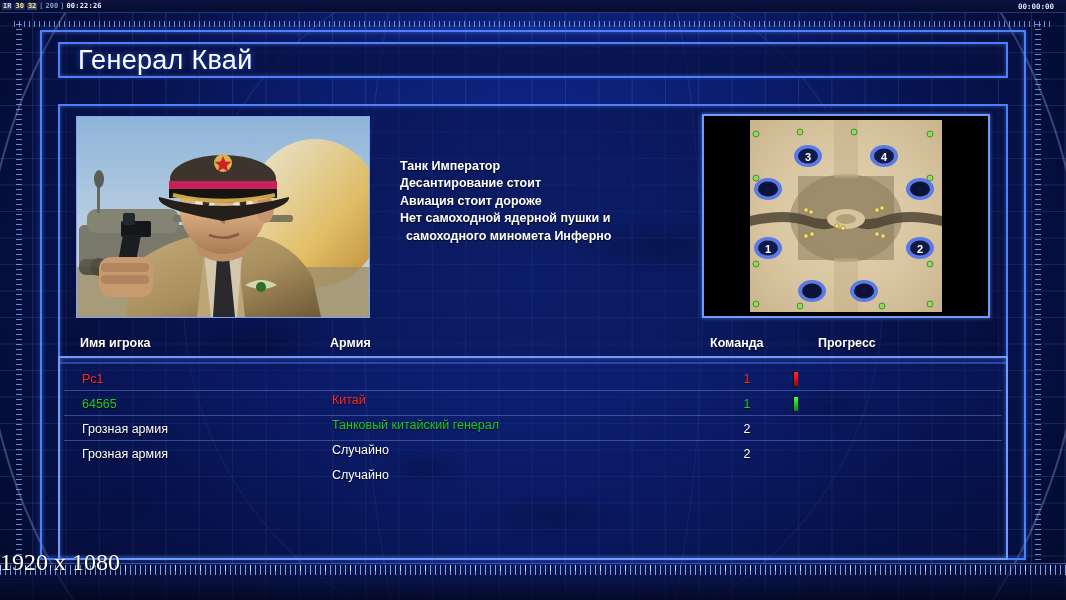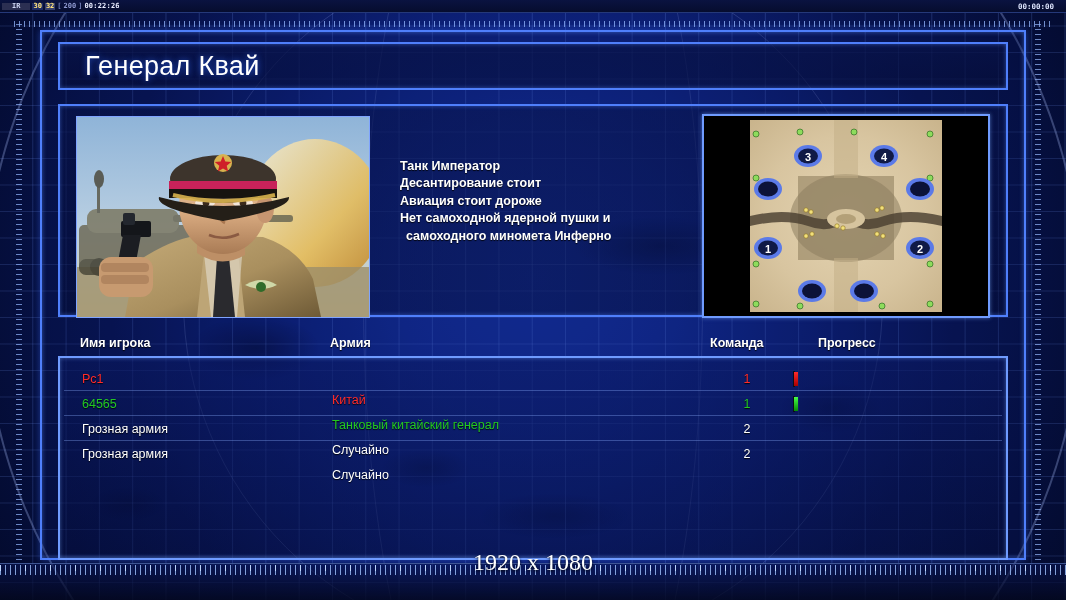--- a/index.html
+++ b/index.html
@@ -43,21 +43,21 @@
     border:1px solid rgba(175,195,255,.16);box-sizing:border-box;}
 
   
   .topbar{position:absolute;left:0;top:0;width:1066px;height:12px;
     background:linear-gradient(to bottom,#0a1340,#060d2e);
     border-bottom:1px solid rgba(90,130,230,.35);
     display:flex;align-items:center;z-index:40;}
   .topbar .tb-left{display:flex;align-items:center;gap:2px;padding-left:2px;
     font-family:"DejaVu Sans Mono","Liberation Mono",monospace;font-size:7px;
     font-weight:bold;line-height:1;white-space:nowrap;}
-  .tb-ir{color:#cfd7f5;background:#2b2f52;padding:0 10px;}
+  .tb-ir{color:#cfd7f5;background:#2b2f52;padding:0 1px;}
   .tb-n1{color:#ffe27a;background:#1d2a63;padding:0 1px;}
   .tb-n2{color:#ffe27a;background:#37406e;padding:0 1px;}
   .tb-br{color:#6f7cb5;}
   .tb-dim{color:#8f9ad0;}
   .tb-clock{color:#e9edff;letter-spacing:.2px;}
   .topbar .tb-right{margin-left:auto;padding-right:12px;
     font-family:"DejaVu Sans Mono","Liberation Mono",monospace;font-size:7.5px;
     font-weight:bold;color:#dfe6ff;}
 
   
@@ -70,30 +70,30 @@
   .ruler-v{width:11px;
     background-image:repeating-linear-gradient(to bottom,
       rgba(150,185,255,.7) 0 1px, transparent 1px 5px);
     background-size:6px 5px;background-repeat:repeat-y;}
 
   
   .win{position:absolute;left:40px;top:30px;width:986px;height:530px;z-index:10;
     border:2px solid #4f7ffb;box-shadow:0 0 5px rgba(90,140,255,.55) inset,0 0 7px rgba(60,110,255,.45);
     background:rgba(10,24,92,.22);box-sizing:border-box;}
 
-  .title-bar{position:absolute;left:58px;top:42px;width:950px;height:48px;z-index:14;
+  .title-bar{position:absolute;left:58px;top:42px;width:950px;height:36px;z-index:14;
     border:2px solid #4f7ffb;box-sizing:border-box;
     background:linear-gradient(to bottom,rgba(8,18,70,.75),rgba(5,12,52,.55));
     box-shadow:0 0 4px rgba(90,140,255,.5) inset;
-    display:flex;align-items:center;padding-left:7px;}
+    display:flex;align-items:center;}
   .title-txt{color:#ffffff;font-size:27px;font-weight:400;padding-left:18px;
     letter-spacing:.3px;text-shadow:0 0 6px rgba(40,90,220,.9);}
 
   
-  .info-panel{position:absolute;left:58px;top:104px;width:950px;height:213px;z-index:14;
+  .info-panel{position:absolute;left:58px;top:104px;width:950px;height:260px;z-index:14;
     border:2px solid #4f7ffb;box-sizing:border-box;
     background:linear-gradient(to bottom,rgba(8,18,70,.55),rgba(4,10,44,.40));
     box-shadow:0 0 4px rgba(90,140,255,.5) inset;}
 
   
   .portrait{position:absolute;left:16px;top:10px;width:292px;height:200px;
     border:1px solid #7fa4ff;overflow:hidden;background:#1a2238;}
   .portrait svg{display:block;width:292px;height:200px;}
 
   
@@ -131,21 +131,21 @@
       repeating-linear-gradient(to right,
         rgba(215,215,205,.82) 0 1px,
         rgba(120,120,112,.55) 1px 2px,
         rgba(40,40,38,.92) 2px 4px),
       linear-gradient(to bottom,#5d5d55 0%,#2c2c28 45%,#8b8b80 78%,#3a3a35 100%);
     position:relative;}
   .bar::before{content:"";position:absolute;left:0;top:0;bottom:0;width:4px;}
   .bar.red::before{background:linear-gradient(to bottom,#ff2b2b,#a80000);}
   .bar.green::before{background:linear-gradient(to bottom,#46ff46,#068a06);}
 
-  .res{position:absolute;left:0;top:549px;width:1066px;text-align:center;z-index:30;
+  .res{position:absolute;left:0;top:549px;width:1066px;text-align:left;z-index:30;
     color:#ffffff;font-family:"Liberation Serif","DejaVu Serif",serif;font-size:24px;
     text-shadow:0 1px 3px rgba(0,0,0,.9);}
 
   
   .bottom-strip{position:absolute;left:0;bottom:0;width:1066px;height:36px;z-index:20;
     background:linear-gradient(to bottom,rgba(10,22,86,.55),rgba(3,7,30,.85));
     border-top:1px solid rgba(120,160,255,.5);}
   .bottom-strip .ticks{position:absolute;left:0;top:1px;width:1066px;height:10px;
     background-image:repeating-linear-gradient(to right,
       rgba(160,195,255,.8) 0 1px, transparent 1px 5px);}

